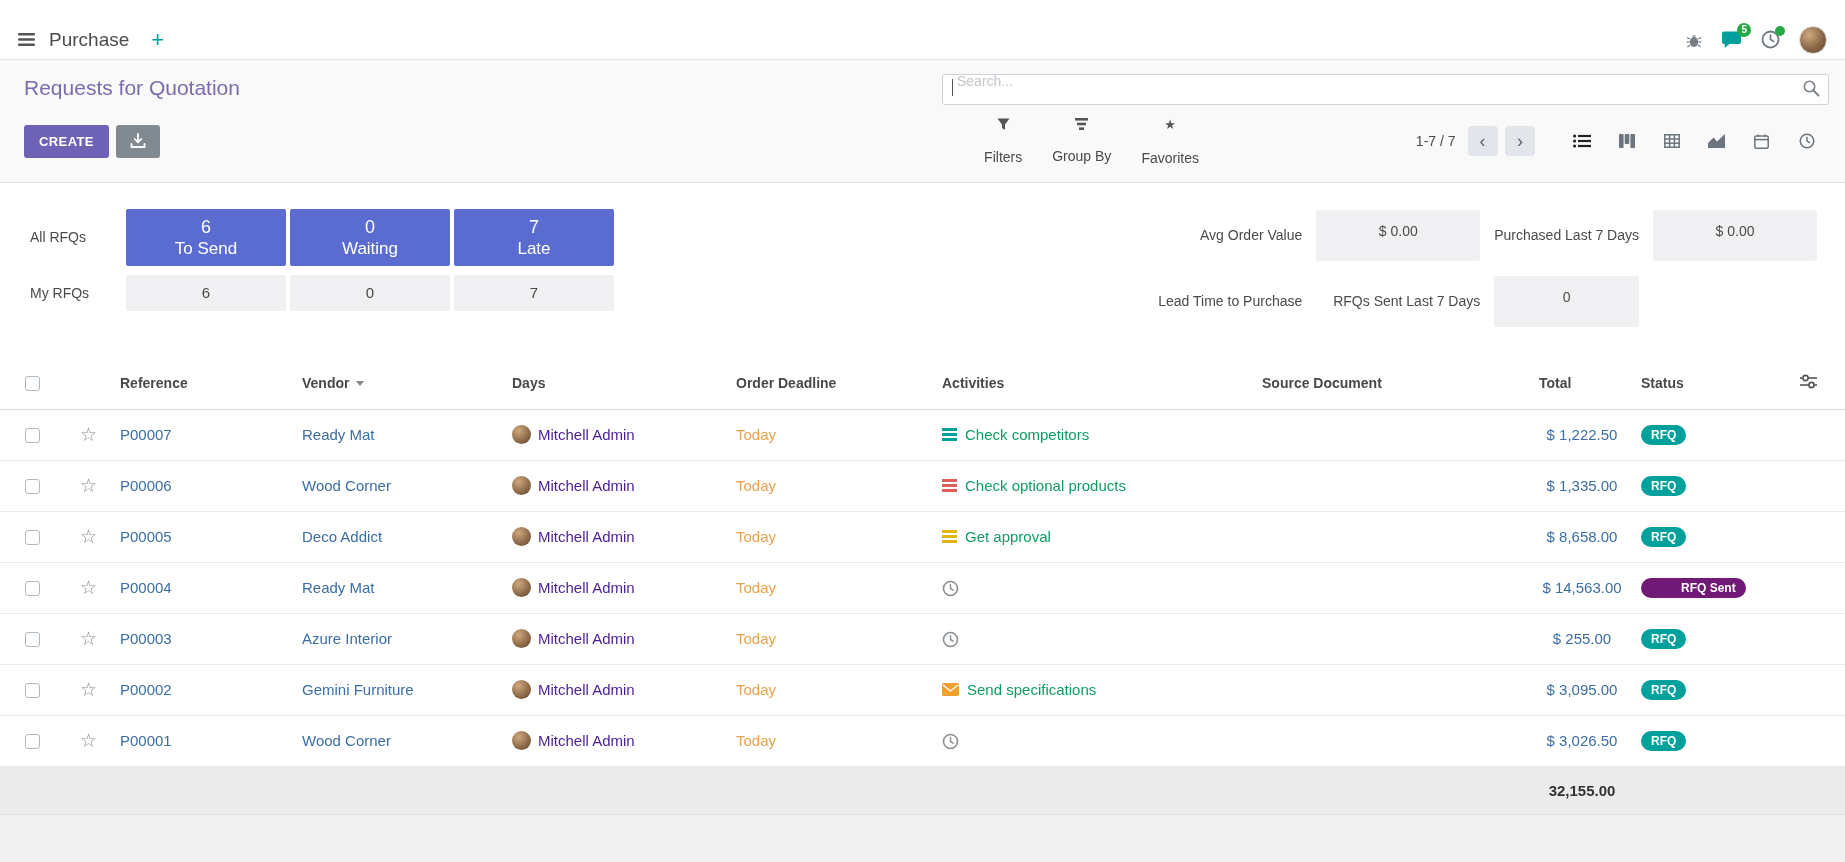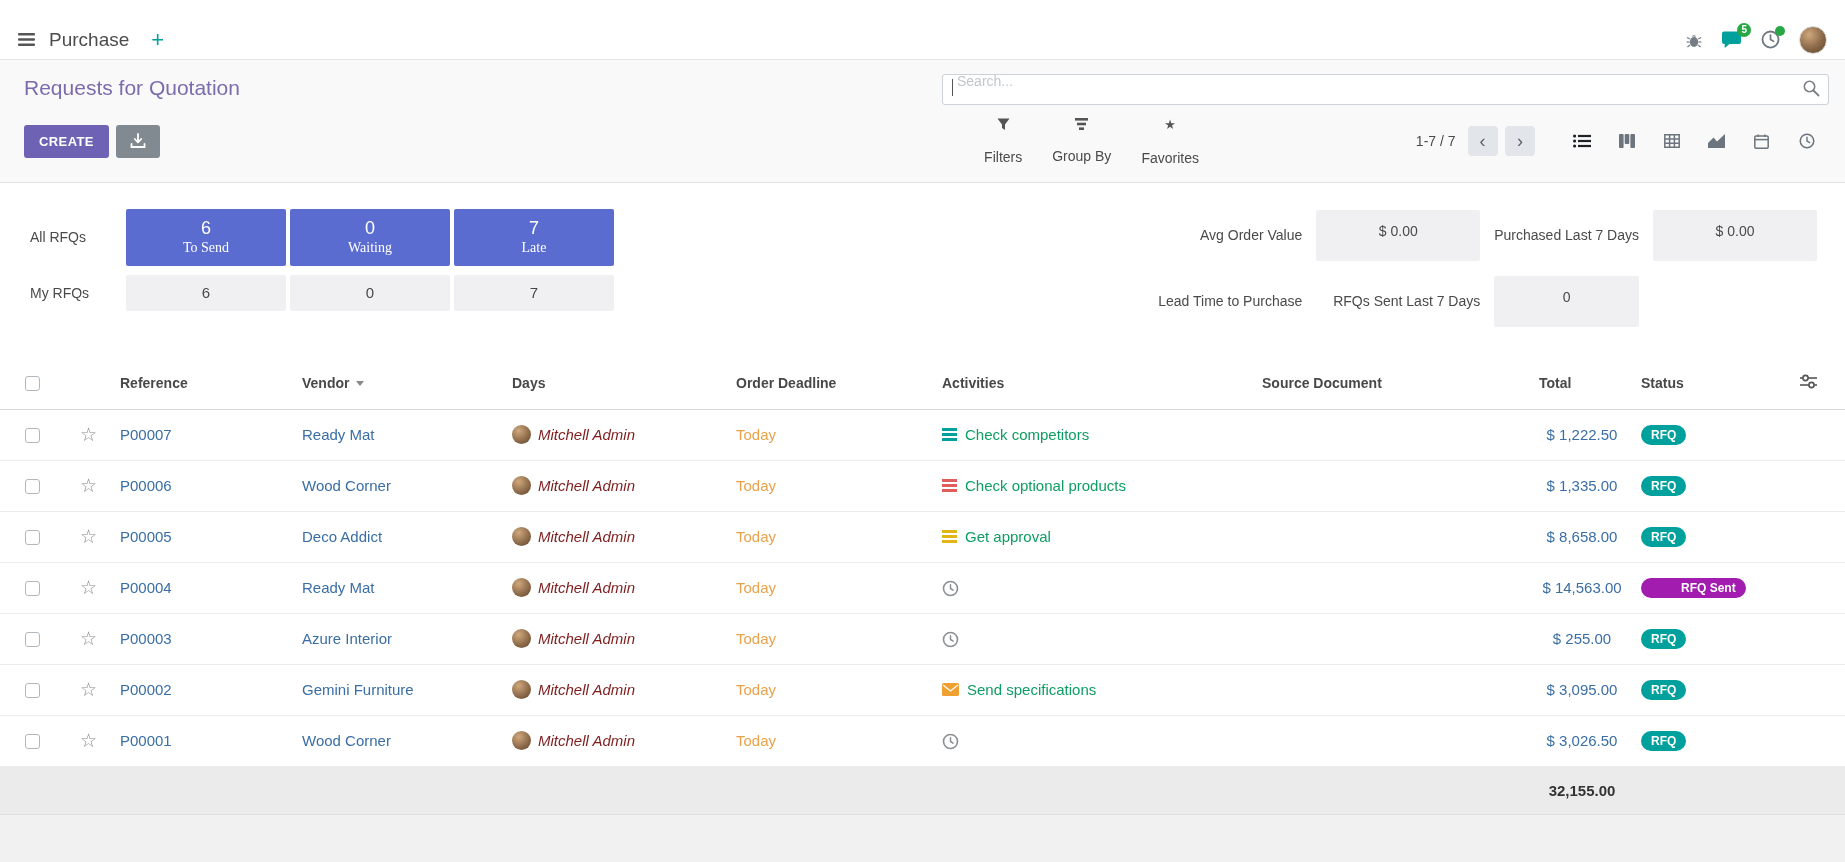--- a/index.html
+++ b/index.html
@@ -45,38 +45,38 @@
   .view-switcher{display:flex;align-items:center;margin-left:24px;}
   .vs{width:45px;height:30px;background:none;border:none;display:inline-flex;align-items:center;justify-content:center;cursor:pointer;}
 
   
   .dashboard{display:flex;align-items:flex-start;justify-content:space-between;padding:26px 28px 30px 30px;background:#fff;gap:32px;}
   .dash-left{display:grid;grid-template-columns:92px 160px 160px 160px;gap:9px 4px;align-items:center;}
   .dl-label{font-size:14px;color:#4a4a4a;}
   .tile{border-radius:2px;text-align:center;cursor:pointer;}
   .tile.blue{background:#5b6cd0;color:#fff;height:57px;display:flex;flex-direction:column;align-items:center;justify-content:center;gap:4px;}
   .tile-num{font-size:18px;line-height:1;}
-  .tile-label{font-size:14px;line-height:1;font-family:Liberation Serif, serif;}
+  .tile-label{font-size:17px;line-height:1;}
   .tile.gray{background:#f0f0f2;color:#4a4a4a;height:36px;line-height:36px;font-size:15px;}
   .dash-right{display:grid;grid-template-columns:auto 164px auto 164px;gap:15px 14px;align-items:center;margin-top:1px;}
   .kpi-label{font-size:14px;color:#4a4a4a;justify-self:end;text-align:right;white-space:nowrap;}
   .kpi-value{background:#f0f0f2;height:51px;line-height:43px;text-align:center;font-size:14px;color:#4a4a4a;border-radius:2px;}
 
   
   .list{width:100%;border-collapse:collapse;table-layout:fixed;background:#fff;}
   .list th{font-size:14px;font-weight:bold;color:#484848;text-align:left;padding:17px 8px;border-bottom:1px solid #d6d6d6;cursor:pointer;white-space:nowrap;overflow:hidden;}
   .list td{font-size:15px;padding:15px 8px;border-top:1px solid #ececec;vertical-align:middle;white-space:nowrap;overflow:hidden;}
   .list tbody tr:first-child td{border-top:none;}
   .c-sel,.c-star{text-align:center !important;}
   .cb{display:inline-block;width:15px;height:15px;border:1px solid #b0b8bf;border-radius:3px;background:#fff;vertical-align:middle;cursor:pointer;}
   .star{font-size:19px;color:#8a8a8a;cursor:pointer;line-height:1;}
   .caret{display:inline-block;margin-left:7px;border-left:4px solid transparent;border-right:4px solid transparent;border-top:5px solid #888;vertical-align:middle;}
   .link{color:#3a6ea5;cursor:pointer;}
   .avatar-sm{display:inline-block;width:19px;height:19px;border-radius:50%;background:radial-gradient(circle at 35% 30%,#cfa87c,#8a6848 60%,#5f452d);vertical-align:-4px;margin-right:7px;}
-  .buyer-name{color:#7f1d1d;font-style:italic;}
+  .buyer-name{color:#4c1d95;}
   .today{color:#e8a24b;}
   .act-bars{display:inline-block;width:15px;height:13px;margin-right:8px;vertical-align:-1px;background:
     linear-gradient(var(--c),var(--c)) 0 0/15px 3px no-repeat,
     linear-gradient(var(--c),var(--c)) 0 5px/15px 3px no-repeat,
     linear-gradient(var(--c),var(--c)) 0 10px/15px 3px no-repeat;}
   .act-env{display:inline-block;margin-right:8px;vertical-align:-1px;}
   .act-label{color:#0e9d63;cursor:pointer;}
   .act-clock{display:inline-flex;vertical-align:middle;cursor:pointer;}
   .c-total{text-align:center;}
   .amount{color:#3a6ea5;}
@@ -355,21 +355,21 @@
         <td><span class="avatar-sm"></span><span class="buyer-name">Mitchell Admin</span></td>
         <td><span class="today">Today</span></td>
         <td><span class="act-clock">
               <svg width="17" height="17" viewBox="0 0 17 17">
                 <circle cx="8.5" cy="8.5" r="7" fill="none" stroke="#8a8f94" stroke-width="1.6"></circle>
                 <path d="M8.5 4.8 V8.5 l2.6 1.6" fill="none" stroke="#8a8f94" stroke-width="1.5" stroke-linecap="round"></path>
               </svg>
             </span></td>
         <td></td>
         <td class="c-total"><span class="amount">$ 14,563.00</span></td>
-        <td><span class="pill" style="background: #a21caf; padding-left: 40px;">RFQ Sent</span></td>
+        <td><span class="pill" style="background: #701a75; padding-left: 40px;">RFQ Sent</span></td>
         <td></td>
       </tr>
 
       <tr>
         <td class="c-sel"><span class="cb"></span></td>
         <td class="c-star"><span class="star">☆</span></td>
         <td><span class="link">P00003</span></td>
         <td><span class="link">Azure Interior</span></td>
         <td><span class="avatar-sm"></span><span class="buyer-name">Mitchell Admin</span></td>
         <td><span class="today">Today</span></td>

